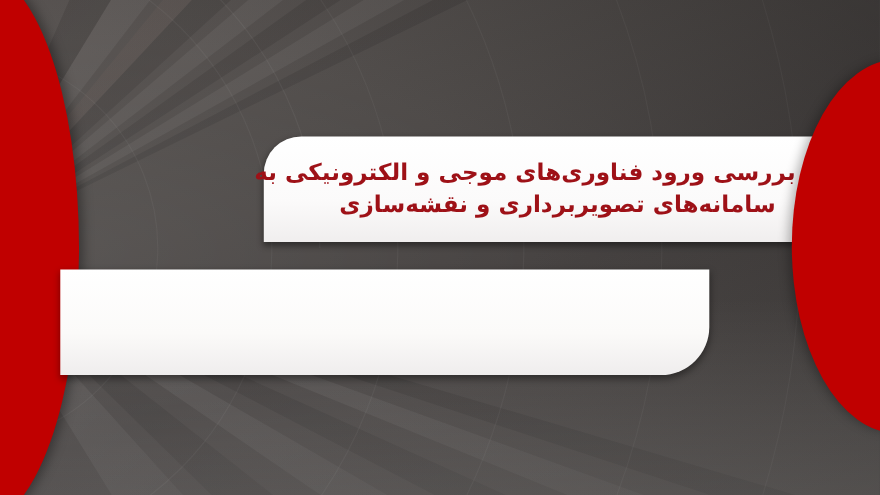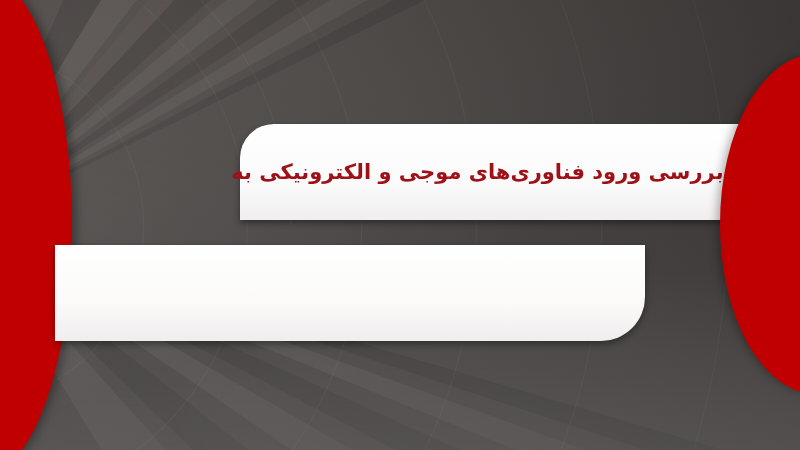--- a/index.html
+++ b/index.html
@@ -176,20 +176,21 @@
   </svg>
 
   <div class="bg-vignette"></div>
   <div class="bg-bottomglow"></div>
 
   <div class="red-ellipse left"></div>
 
   <div class="title-plate">
     <div class="title-text">
       <span class="title-line">کامل بررسی ورود فناوری‌های موجی و الکترونیکی به</span>
+      <span class="title-line">سامانه‌های تصویربرداری و نقشه‌سازی</span>
     </div>
   </div>
 
   <div class="content-plate">
     <div class="content-body"></div>
   </div>
 
   <div class="red-ellipse right"></div>
 
 </div>

